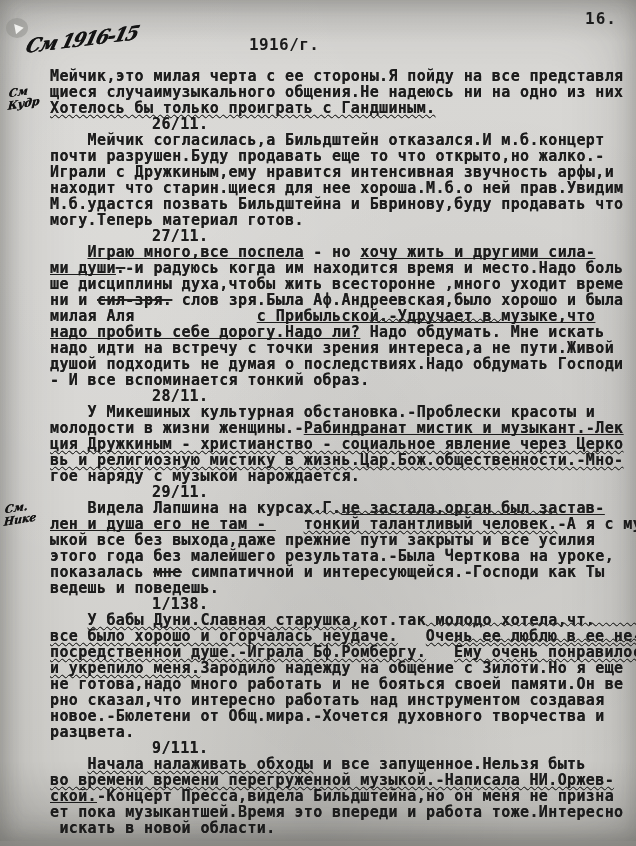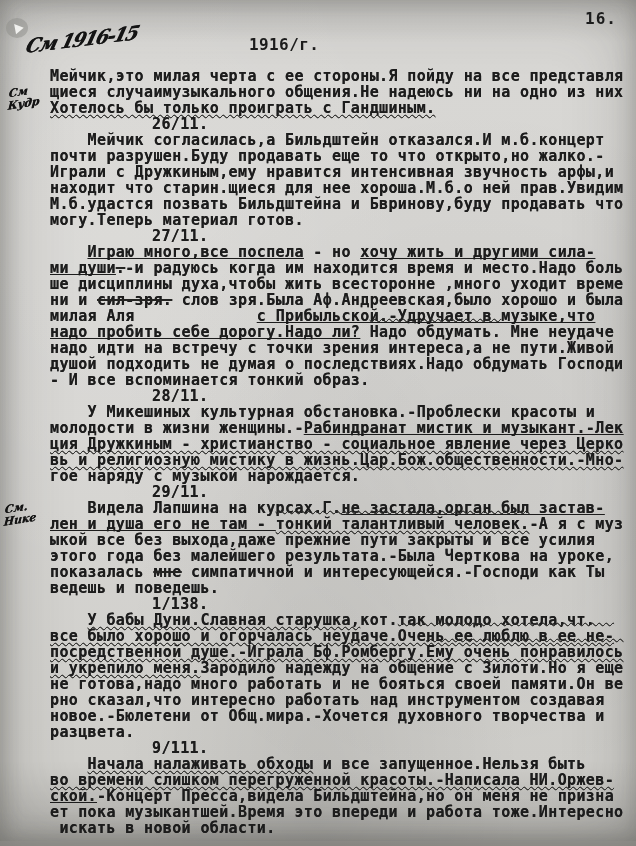--- a/index.html
+++ b/index.html
@@ -40,21 +40,21 @@
   .typed-body{position:absolute;left:50px;top:68px;width:700px;font-size:15px;
     letter-spacing:0.37px;text-shadow:0 0 0.5px rgba(25,25,25,0.75);}
   .row{white-space:pre;height:16px;line-height:16px;}
   .row.date{padding-left:102px;}
 
   .u{text-decoration-line:underline;text-decoration-style:solid;
      text-decoration-thickness:1.6px;text-decoration-color:#2c2c2a;text-decoration-skip-ink:none;text-decoration:underline;}
   .uw{text-decoration-line:underline;text-decoration-style:wavy;
      text-decoration-thickness:1.2px;text-decoration-color:#2c2c2a;text-decoration-skip-ink:none;}
   .uo{text-decoration-line:underline overline;text-decoration-style:wavy;
-     text-decoration-thickness:1.1px;text-decoration-color:#2c2c2a;text-decoration-skip-ink:none;}
+     text-decoration-thickness:1.1px;text-decoration-color:#2c2c2a;text-decoration-skip-ink:none;margin-left:28px;}
   .o{text-decoration-line:overline;text-decoration-style:wavy;
      text-decoration-thickness:1.1px;text-decoration-color:#2c2c2a;}
   .s{text-decoration-line:line-through;text-decoration-style:solid;
      text-decoration-thickness:2px;text-decoration-color:#242422;}
 </style>
 </head>
 <body>
 
 <div class="page">
   <div class="vignette"></div>
@@ -87,21 +87,21 @@
       <div class="row"><span>Играли с Дружкиным,ему нравится интенсивная звучность арфы,и</span></div>
       <div class="row"><span>находит что старин.щиеся для нее хороша.М.б.о ней прав.Увидим</span></div>
       <div class="row"><span>М.б.удастся позвать Бильдштейна и Бвринову,буду продавать что</span></div>
       <div class="row"><span>могу.Теперь материал готов.</span></div>
       <div class="row date"><span>27/11.</span></div>
       <div class="row"><span>    </span><span class="u">Играю много,все поспела</span><span> - но </span><span class="u">хочу жить и другими сила-</span></div>
       <div class="row"><span class="u">ми души</span><span class="s">.</span><span>-и радуюсь когда им находится время и место.Надо боль</span></div>
       <div class="row"><span>ше дисциплины духа,чтобы жить всесторонне ,много уходит време</span></div>
       <div class="row"><span>ни и </span><span class="s">сил-зря.</span><span> слов зря.Была Аф.Андреевская,было хорошо и была</span></div>
       <div class="row"><span>милая Аля             </span><span class="u">с Прибыльской.-Удручает в музыке,что</span></div>
-      <div class="row"><span class="u">надо пробить себе дорогу.Надо ли?</span><span> </span><span class="o">Надо обдумать.</span><span> Мне неудаче</span></div>
+      <div class="row"><span class="u">надо пробить себе дорогу.Надо ли?</span><span> </span><span class="o">Надо обдумать.</span><span> Мне искать</span></div>
       <div class="row"><span>надо идти на встречу с точки зрения интереса,а не пути.Живой</span></div>
       <div class="row"><span>душой подходить не думая о последствиях.Надо обдумать Господи</span></div>
       <div class="row"><span>- И все вспоминается тонкий образ.</span></div>
       <div class="row date"><span>28/11.</span></div>
       <div class="row"><span>    У Микешиных культурная обстановка.-Проблески красоты и</span></div>
       <div class="row"><span>молодости в жизни женщины.-</span><span class="u">Рабиндранат мистик и музыкант.-Лек</span></div>
       <div class="row"><span class="uw">ция Дружкиным - христианство - социальное явление через Церко</span></div>
       <div class="row"><span class="uw">вь и религиозную мистику в жизнь.Цар.Бож.общественности.-Мно-</span></div>
       <div class="row"><span>гое наряду с музыкой нарождается.</span></div>
       <div class="row date"><span>29/11.</span></div>
@@ -115,20 +115,20 @@
       <div class="row"><span>    </span><span class="uw">У бабы Дуни.Славная старушка,</span><span>кот.так молодо хотела,чт.</span></div>
       <div class="row"><span class="uw">все было хорошо и огорчалась неудаче.</span><span class="uo">Очень ее люблю в ее не-</span></div>
       <div class="row"><span class="uw">посредственной душе.-Играла Бф.Ромбергу.</span><span class="uo">Ему очень понравилось</span></div>
       <div class="row"><span class="uw">и укрепило меня.</span><span>Зародило надежду на общение с Зилоти.Но я еще</span></div>
       <div class="row"><span>не готова,надо много работать и не бояться своей памяти.Он ве</span></div>
       <div class="row"><span>рно сказал,что интересно работать над инструментом создавая</span></div>
       <div class="row"><span>новое.-Бюлетени от Общ.мира.-Хочется духовного творчества и</span></div>
       <div class="row"><span>разцвета.</span></div>
       <div class="row date"><span>9/111.</span></div>
       <div class="row"><span>    </span><span class="uw">Начала налаживать обходы</span><span> и все запущенное.Нельзя быть</span></div>
-      <div class="row"><span class="uw">во времени слишком перегруженной красоты.-Написала НИ.Оржев-</span></div>
+      <div class="row"><span class="uw">во времени времени перегруженной музыкой.-Написала НИ.Оржев-</span></div>
       <div class="row"><span class="u">ской.</span><span>-Концерт Пресса,видела Бильдштейна,но он меня не призна</span></div>
       <div class="row"><span>ет пока музыкантшей.Время это впереди и работа тоже.Интересно</span></div>
       <div class="row"><span> искать в новой области.</span></div>
     </div>
 
   <div class="bottom-edge"></div>
 </div>
 
 </body></html>

